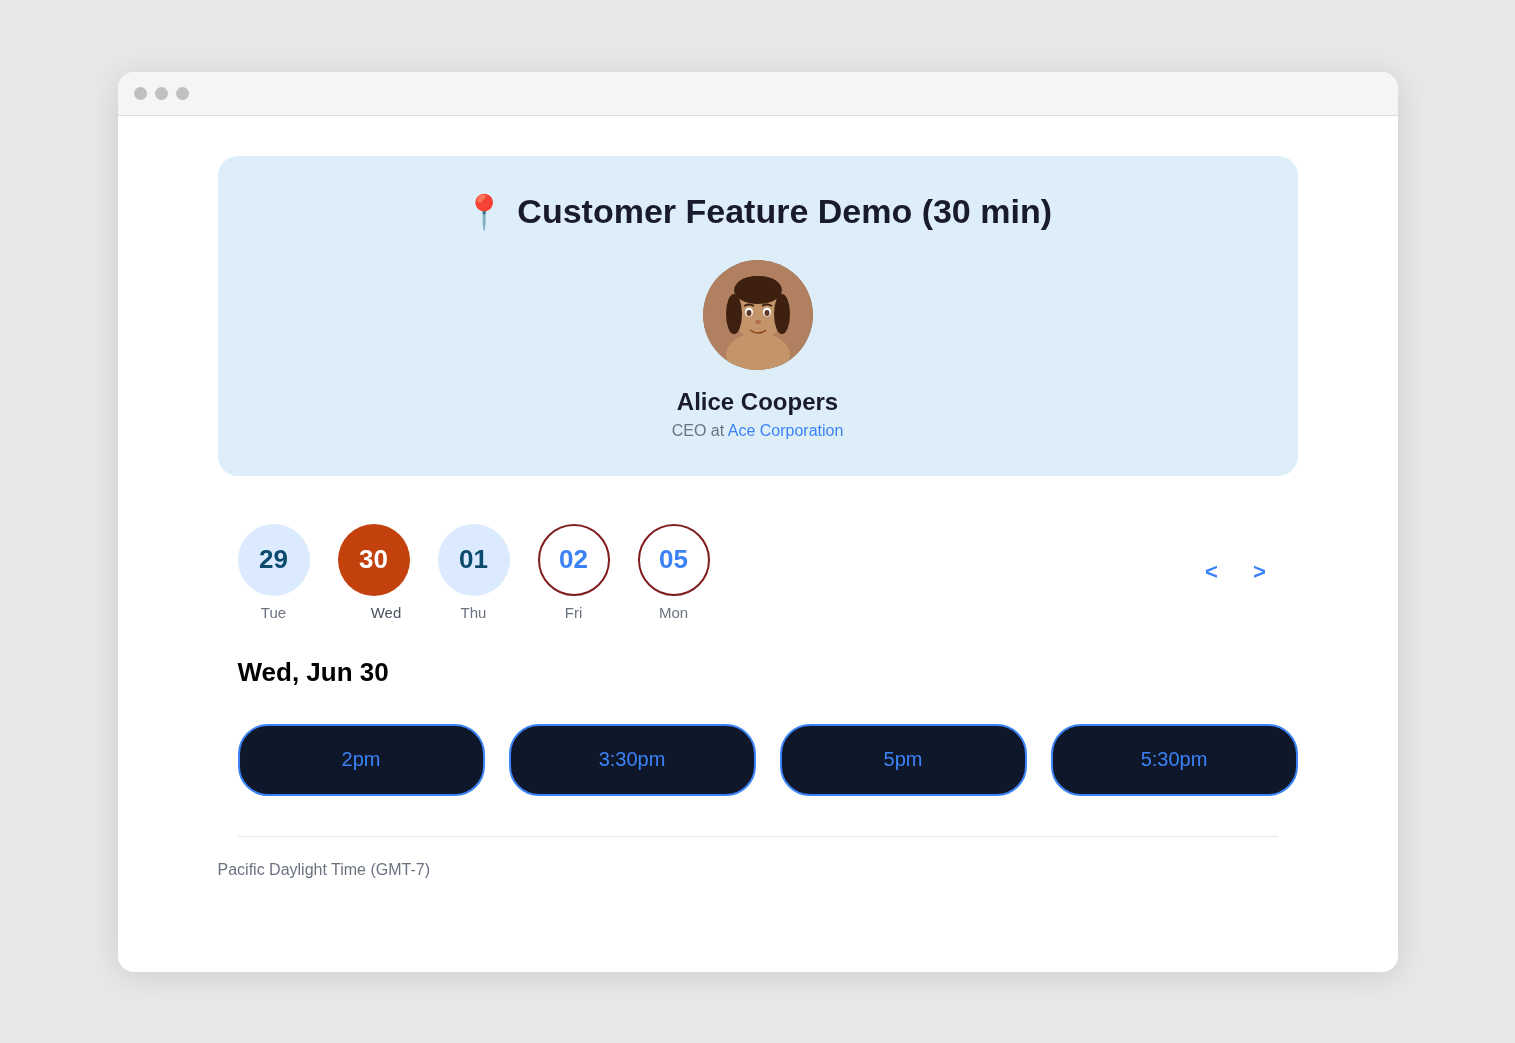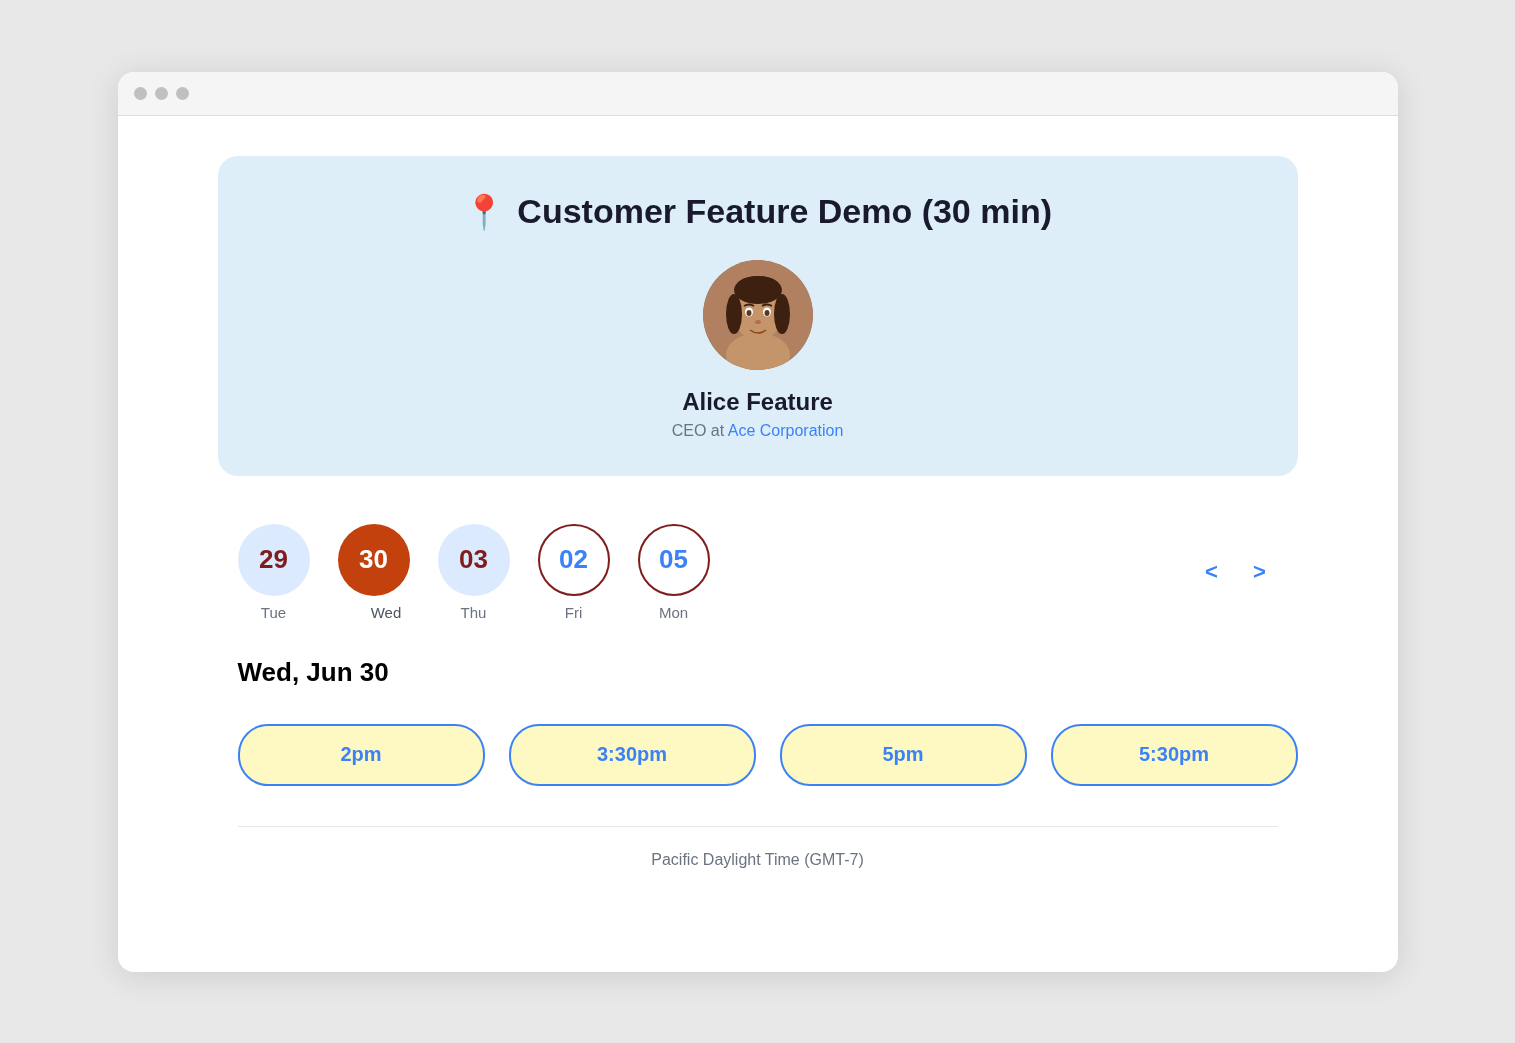--- a/index.html
+++ b/index.html
@@ -102,21 +102,21 @@
       border-radius: 50%;
       display: flex;
       align-items: center;
       justify-content: center;
       font-size: 26px;
       font-weight: 600;
       cursor: pointer;
     }
     .day-circle.light-blue {
       background: #dbeafe;
-      color: #7f1d1d;
+      color: #0c4a6e;
     }
     .day-circle.selected {
       background: #c2410c;
       color: #fff;
     }
     .day-circle.outlined {
       background: transparent;
       border: 2px solid #7f1d1d;
       color: #3b82f6;
     }
@@ -156,39 +156,39 @@
     }
     
     .time-slots {
       display: flex;
       gap: 24px;
       padding-left: 20px;
       margin-bottom: 40px;
     }
     .time-slot {
       flex: 1;
-      height: 62px;
+      height: 72px;
       border: 2px solid #3b82f6;
       border-radius: 30px;
       display: flex;
       align-items: center;
       justify-content: center;
       font-size: 20px;
-      font-weight: 700;
+      font-weight: 400;
       color: #3b82f6;
       cursor: pointer;
-      background: #fef9c3;
+      background: #0f172a;
     }
     .divider {
       height: 1px;
       background: #e5e7eb;
       margin: 0 20px 24px;
     }
     .timezone {
-      text-align: center;
+      text-align: left;
       font-size: 16px;
       color: #6b7280;
       padding-bottom: 20px;
     }
   </style>
 </head>
 <body>
 
 <div class="window">
   <div class="titlebar">
@@ -229,21 +229,21 @@
 
           <ellipse cx="55" cy="62" rx="3" ry="2" fill="#b07050"></ellipse>
 
           <path d="M47 70 Q55 76 63 70" stroke="#8b4513" stroke-width="1.5" fill="none"></path>
 
           <path d="M41 46 Q46 43 51 46" stroke="#3d2010" stroke-width="2" fill="none"></path>
           <path d="M59 46 Q64 43 69 46" stroke="#3d2010" stroke-width="2" fill="none"></path>
         </svg>
       </div>
 
-      <div class="person-name">Alice Feature</div>
+      <div class="person-name">Alice Coopers</div>
       <div class="person-title">
         <span>CEO at </span><a href="#">Ace Corporation</a>
       </div>
     </div>
 
     <div class="calendar-nav">
 
       <div class="day-item">
         <div class="day-circle light-blue">
           <span>29</span>
@@ -253,21 +253,21 @@
 
       <div class="day-item">
         <div class="day-circle selected">
           <span>30</span>
         </div>
         <span class="day-label selected-label">Wed</span>
       </div>
 
       <div class="day-item">
         <div class="day-circle light-blue">
-          <span>03</span>
+          <span>01</span>
         </div>
         <span class="day-label">Thu</span>
       </div>
 
       <div class="day-item">
         <div class="day-circle outlined">
           <span>02</span>
         </div>
         <span class="day-label">Fri</span>
       </div>

